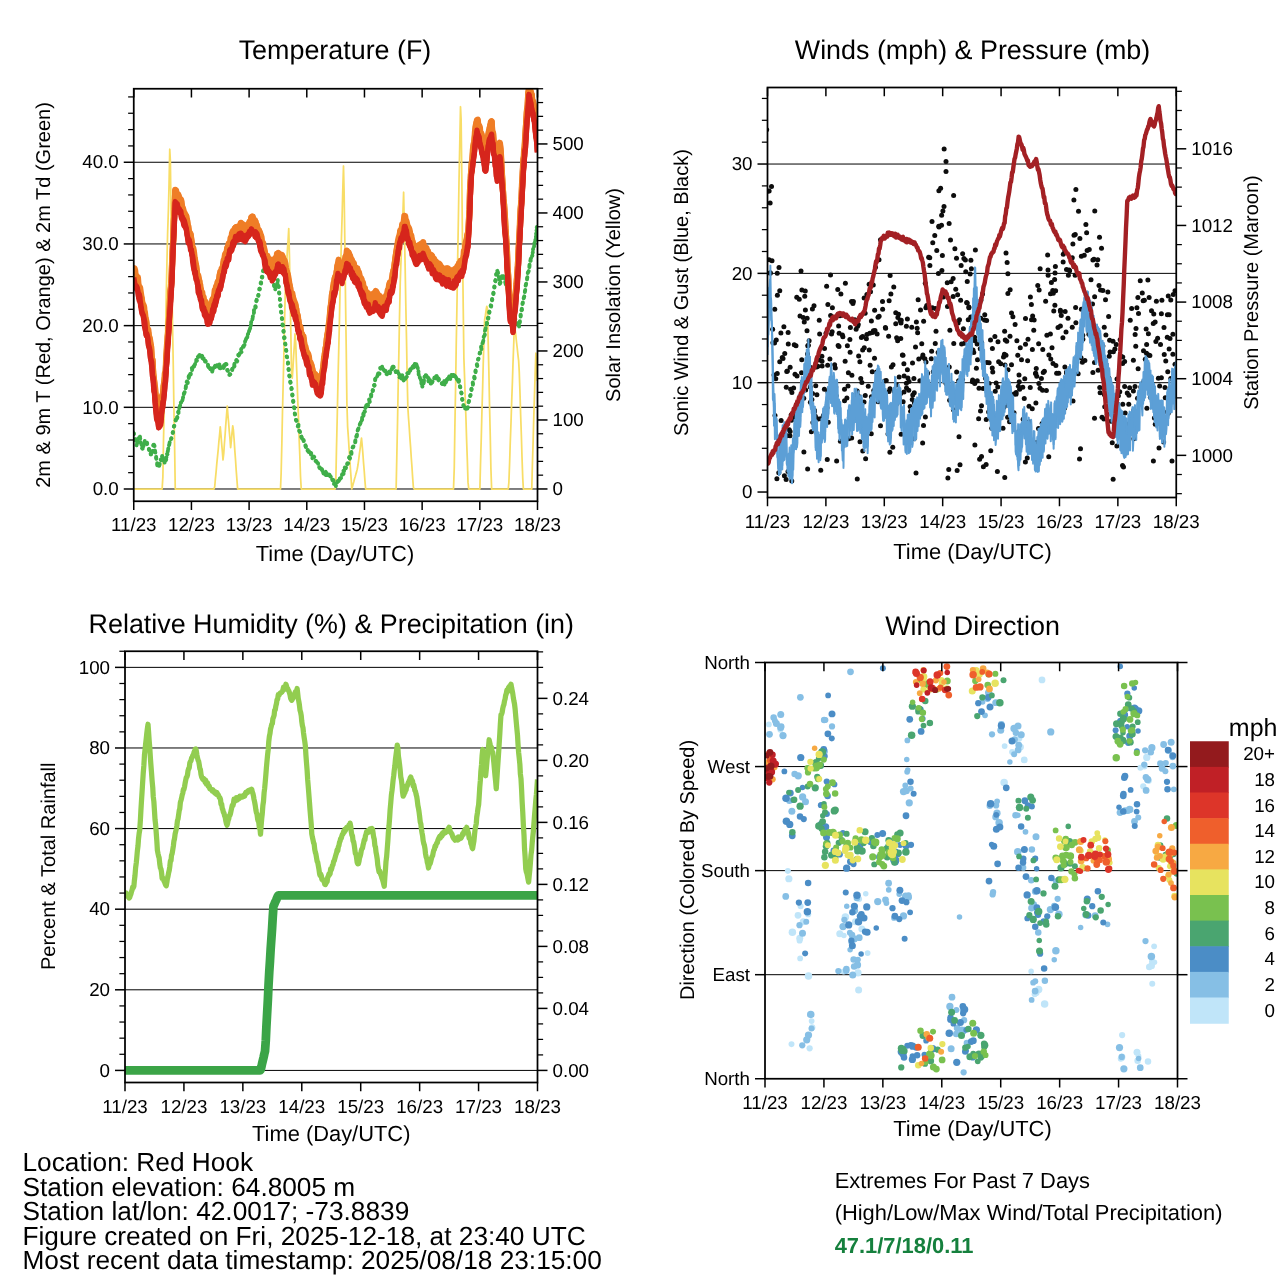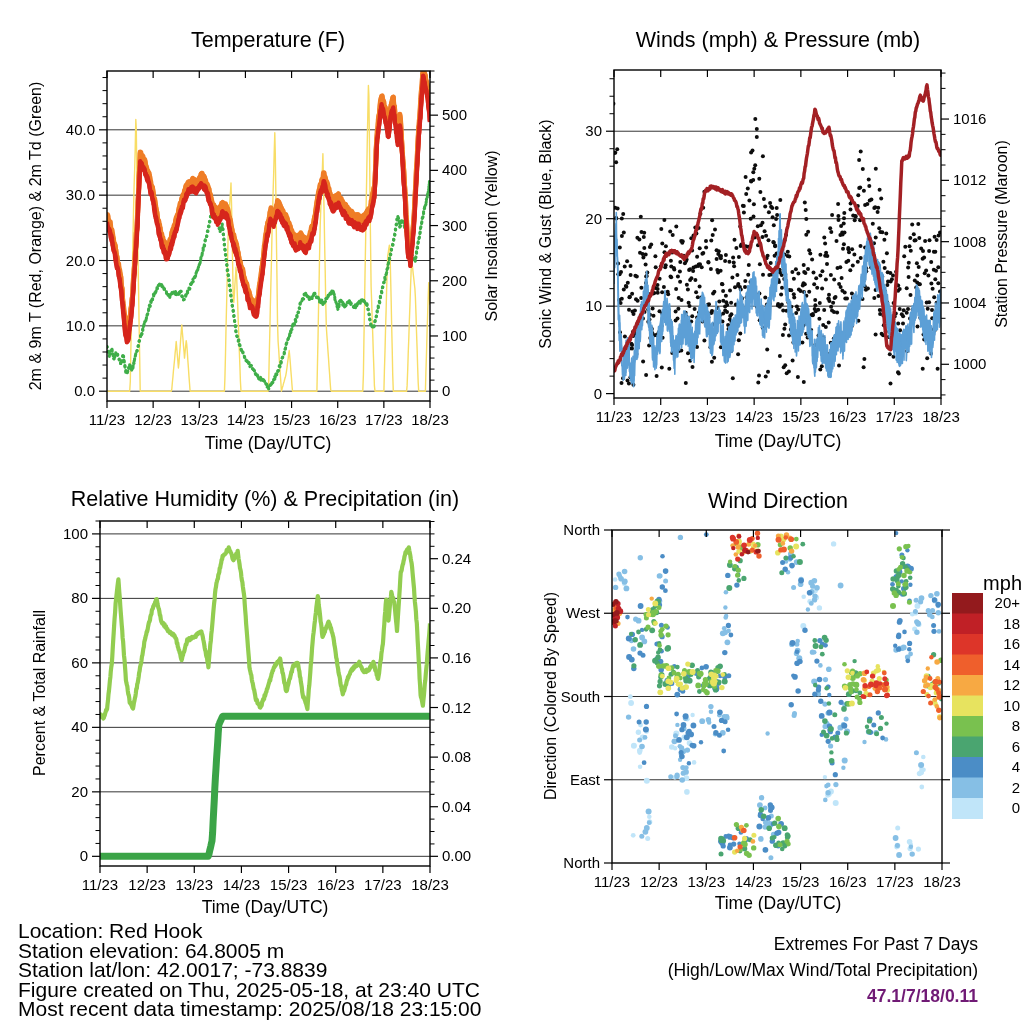--- a/index.html
+++ b/index.html
@@ -7,21 +7,21 @@
   .fig{position:relative;width:1024px;height:1024px;background:#fff;overflow:hidden}
   svg{position:absolute;left:0;top:0}
   .lab{position:absolute;color:#000;white-space:nowrap;line-height:1.1}
   .title{font-size:21.5px}
   .centered{transform:translateX(-50%)}
   .rot{transform:translate(-50%,-50%) rotate(-90deg);transform-origin:center}
   .ylab{font-size:16px}
   .xlab{font-size:17.5px}
   .unit{font-size:20px}
   .foot{font-size:21px;line-height:19.5px}
-  .ext{font-size:17.5px;line-height:25.8px;text-align:right}
+  .ext{font-size:17.5px;line-height:25.8px;text-align:left}
   .extval{font-weight:bold}
 </style>
 </head>
 <body>
 
 <div class="fig">
   <svg id="plot" width="1024" height="1024" viewBox="0 0 1024 1024">
       <g>
         <clipPath id="clip0">
           <rect x="107" y="71" width="323" height="330"></rect>
@@ -2065,22 +2065,22 @@
   <div class="lab xlab centered" style="left:778px;top:432px">Time (Day/UTC)</div>
   <div class="lab xlab centered" style="left:265px;top:898px">Time (Day/UTC)</div>
   <div class="lab xlab centered" style="left:778px;top:894px">Time (Day/UTC)</div>
 
   <div class="lab unit" style="right:2px;top:572px">mph</div>
 
   <div class="lab foot" style="left:18px;top:921px">
     <div>Location: Red Hook</div>
     <div>Station elevation: 64.8005 m</div>
     <div>Station lat/lon: 42.0017; -73.8839</div>
-    <div>Figure created on Thu, 2025-05-18, at 23:40 UTC</div>
+    <div>Figure created on Fri, 2025-12-18, at 23:40 UTC</div>
     <div>Most recent data timestamp: 2025/08/18 23:15:00</div>
   </div>
 
   <div class="lab ext" style="right:46px;top:932px">
     <div>Extremes For Past 7 Days</div>
     <div>(High/Low/Max Wind/Total Precipitation)</div>
-    <div class="extval" style="color: #701a75;">47.1/7/18/0.11</div>
+    <div class="extval" style="color: #15803d;">47.1/7/18/0.11</div>
   </div>
 </div>
 
 </body></html>

